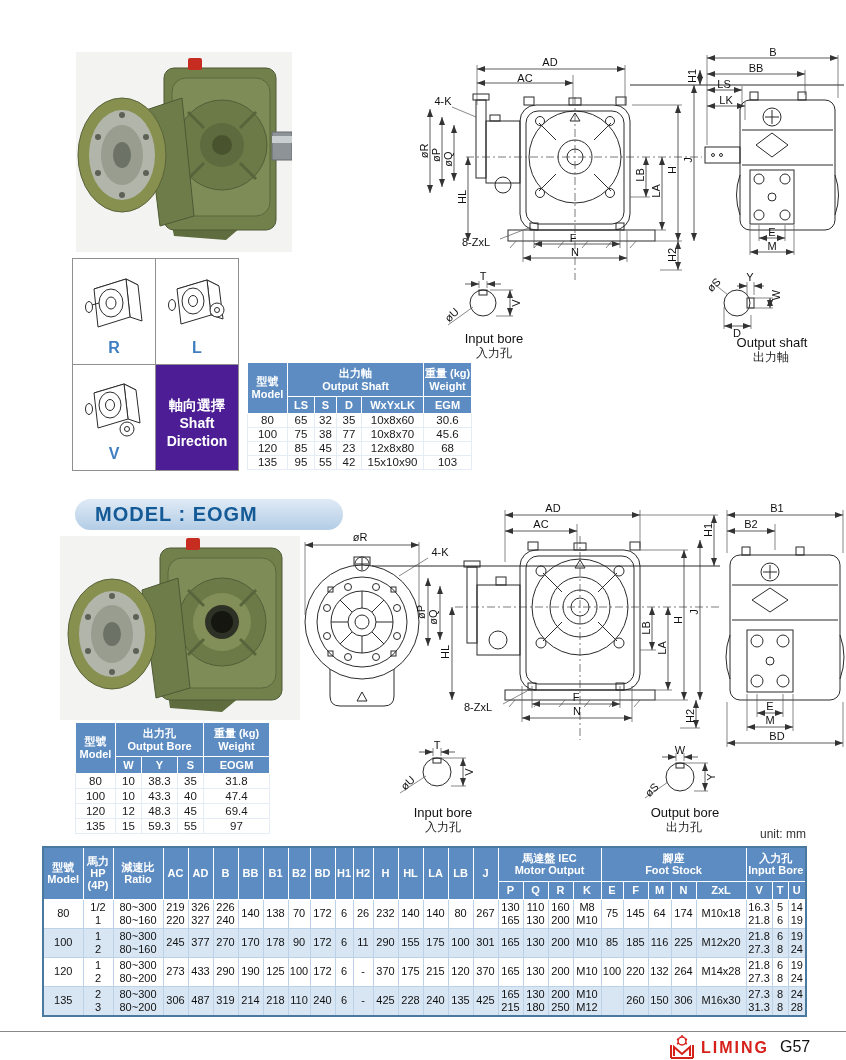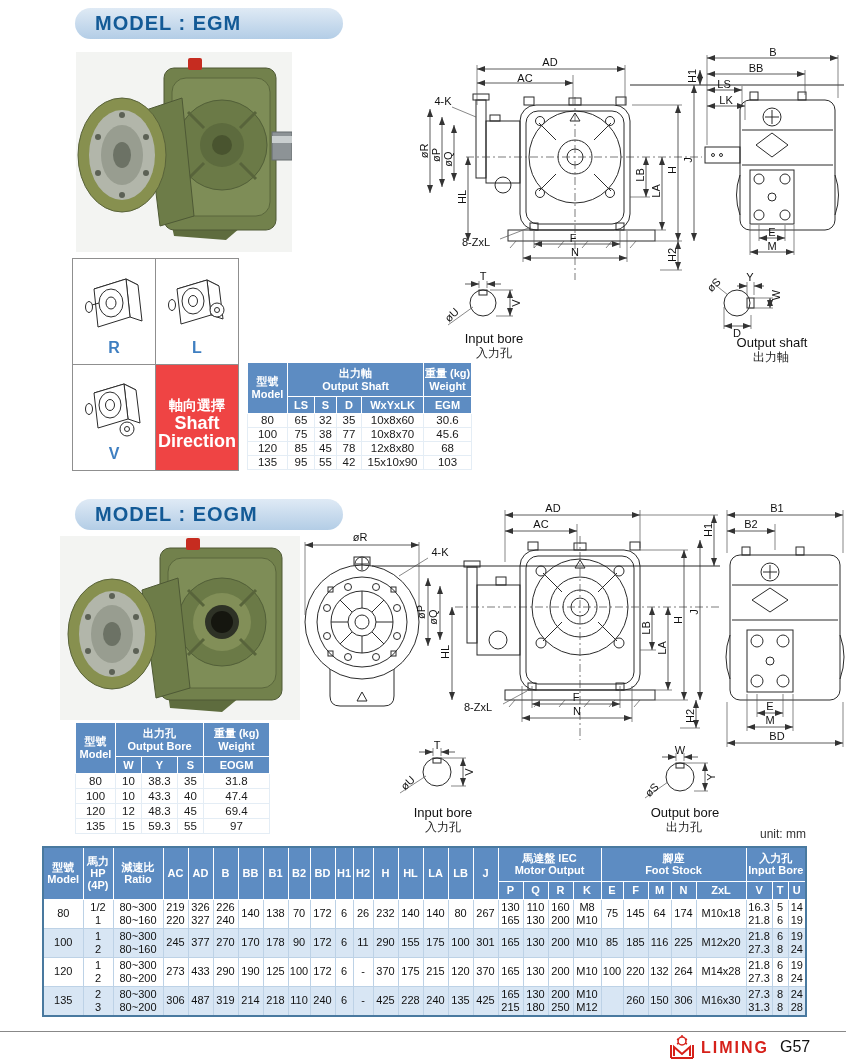--- a/index.html
+++ b/index.html
@@ -19,40 +19,39 @@
 .spec-small td{color:#1a1a1a;border:1px solid #e4edf5;font-size:11.5px;line-height:13px;padding:0}
 .spec-small tr{height:14px}
 .big{position:absolute;left:42px;top:846px;width:764px;table-layout:fixed;text-align:center;border:2px solid #49799f}
 .big th{background:#5d8cc2;color:#fff;border:1px solid #fff;font-weight:bold;line-height:12px;padding:1px 0;white-space:pre-line;font-size:11px}
 .big td{border:1px solid #bdd2e6;line-height:13px;padding:1px 0;white-space:pre-line;color:#111;font-size:11px}
 .big tbody tr{height:29px}
 .big tr.alt td{background:#d8e6f4}
 .sd{position:absolute;left:72px;top:258px}
 .sd td{border:1px solid #8f8f8f;width:83px;height:106px;text-align:center;vertical-align:top;padding-top:6px}
 .sd .ltr{color:#3f7fc1;font-weight:bold;font-size:16px;line-height:17px;display:block}
-.sd .blue{background:#ef4444;color:#fff;vertical-align:middle;font-weight:bold;padding-top:10px}
-.sd .blue span{display:block;line-height:18px;font-size:18px}
+.sd .blue{background:#4c1d95;color:#fff;vertical-align:middle;font-weight:bold;padding-top:10px}
+.sd .blue span{display:block;line-height:18px;font-size:14px}
 .sd .blue .zh{font-size:14px}
 .unit{position:absolute;left:406px;top:827px;width:400px;text-align:right;font-size:12px;color:#333}
 .fline{position:absolute;left:0;top:1031px;width:846px;border-top:1px solid #888}
 .brand{position:absolute;top:1039px;left:701px;color:#d6211a;font-weight:bold;font-size:16px;letter-spacing:2px}
 .pageno{position:absolute;top:1038px;left:780px;font-family:Liberation Sans, sans-serif;font-size:16px;color:#111}
 .logo{position:absolute;left:668px;top:1035px}
 svg .art{stroke:#2b2b2b;fill:none;stroke-width:1}
 svg .artw{stroke:#2b2b2b;fill:#fff;stroke-width:1}
 svg .dim{stroke:#333;stroke-width:.8;fill:none}
 svg .ext{stroke:#555;stroke-width:.7;fill:none}
 svg .dash{stroke:#444;stroke-width:.7;stroke-dasharray:8 3 2 3;fill:none}
 </style>
 </head>
 <body>
 
 <div class="page">
 
-  <div class="pill" style="top:8px">MODEL : EGM</div>
 
   <div class="photo" style="left:76px;top:52px">
     <svg width="216" height="200">
       <rect width="216" height="200" fill="#f3f4f2"></rect>
       <path d="M95,170 L185,158 L150,188 L98,184 Z" fill="#5e6c3e"></path>
       <rect x="88" y="16" width="112" height="162" rx="10" fill="#72814c" stroke="#4e5935"></rect>
       <rect x="96" y="26" width="98" height="138" rx="14" fill="#7e8d57" stroke="#5a673c"></rect>
       <circle cx="146" cy="93" r="45" fill="#6b7a47" stroke="#525f38"></circle>
       <circle cx="146" cy="93" r="22" fill="#5d6b3e"></circle>
       <circle cx="146" cy="93" r="10" fill="#49542f"></circle>
@@ -338,21 +337,21 @@
           <td>75</td>
           <td>38</td>
           <td>77</td>
           <td>10x8x70</td>
           <td>45.6</td>
         </tr>
       <tr>
           <td>120</td>
           <td>85</td>
           <td>45</td>
-          <td>78</td>
+          <td>23</td>
           <td>12x8x80</td>
           <td>68</td>
         </tr>
       <tr>
           <td>135</td>
           <td>95</td>
           <td>55</td>
           <td>42</td>
           <td>15x10x90</td>
           <td>103</td>

